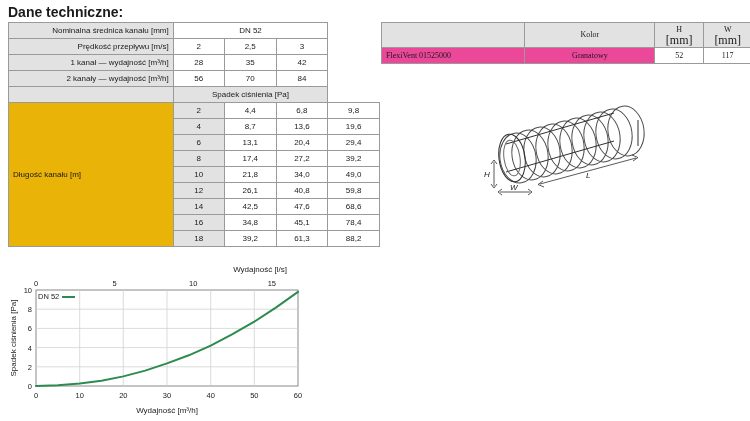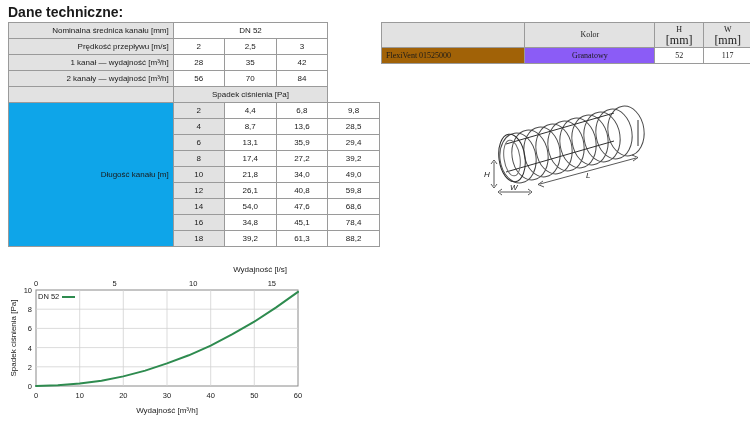--- a/index.html
+++ b/index.html
@@ -45,22 +45,22 @@
   .val {
     background: #ffffff;
     text-align: center;
     width: 54px;
   }
   .dn-cell {
     background: #ffffff;
     text-align: center;
   }
   .len-head {
-    background: #0ea5e9;
-    text-align: right;
+    background: #eab308;
+    text-align: left;
     vertical-align: middle;
     width: 168px;
   }
 
   
   .color-table {
     position: absolute;
     left: 381px; top: 22px;
     width: 420px;
     border-collapse: collapse;
@@ -72,22 +72,22 @@
     padding: 2px 4px;
     height: 16px;
     line-height: 10px;
   }
   .ct-head {
     background: #e2e2e2;
     text-align: center;
     vertical-align: middle;
   }
   .ct-head .u { display: block; font-size: 12px; }
-  .ct-name { background: #a16207; text-align: left; }
-  .ct-col  { background: #8b5cf6; text-align: center; }
+  .ct-name { background: #ec4899; text-align: left; }
+  .ct-col  { background: #ec4899; text-align: center; }
   .ct-num  { background: #ffffff; text-align: center; width: 44px; }
 
   
   .illus {
     position: absolute;
     left: 460px; top: 100px;
     width: 240px; height: 105px;
   }
 
   
@@ -154,26 +154,26 @@
       <td class="len-head" rowspan="9">Długość kanału [m]</td>
       <td class="lbl-c">2</td>
       <td class="val">4,4</td>
       <td class="val">6,8</td>
       <td class="val">9,8</td>
     </tr>
     <tr>
       <td class="lbl-c">4</td>
       <td class="val">8,7</td>
       <td class="val">13,6</td>
-      <td class="val">28,5</td>
+      <td class="val">19,6</td>
     </tr>
     <tr>
       <td class="lbl-c">6</td>
       <td class="val">13,1</td>
-      <td class="val">35,9</td>
+      <td class="val">20,4</td>
       <td class="val">29,4</td>
     </tr>
     <tr>
       <td class="lbl-c">8</td>
       <td class="val">17,4</td>
       <td class="val">27,2</td>
       <td class="val">39,2</td>
     </tr>
     <tr>
       <td class="lbl-c">10</td>
@@ -182,21 +182,21 @@
       <td class="val">49,0</td>
     </tr>
     <tr>
       <td class="lbl-c">12</td>
       <td class="val">26,1</td>
       <td class="val">40,8</td>
       <td class="val">59,8</td>
     </tr>
     <tr>
       <td class="lbl-c">14</td>
-      <td class="val">54,0</td>
+      <td class="val">42,5</td>
       <td class="val">47,6</td>
       <td class="val">68,6</td>
     </tr>
     <tr>
       <td class="lbl-c">16</td>
       <td class="val">34,8</td>
       <td class="val">45,1</td>
       <td class="val">78,4</td>
     </tr>
     <tr>

